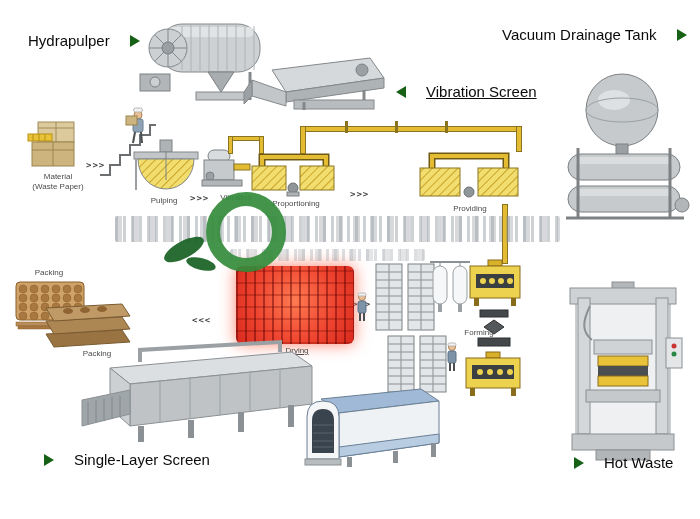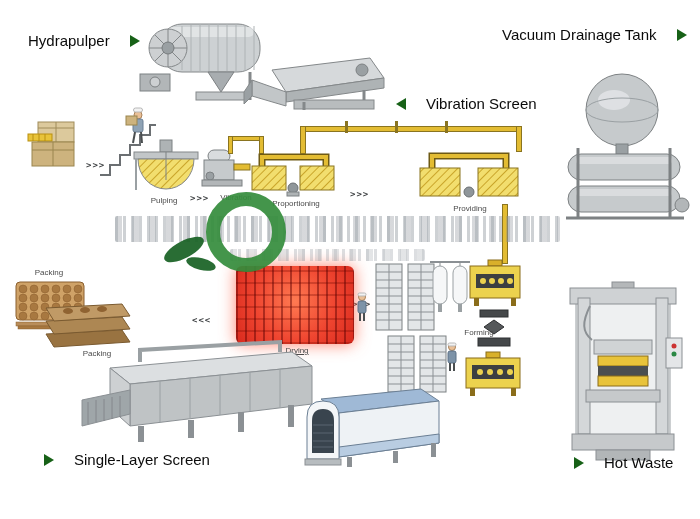--- a/index.html
+++ b/index.html
@@ -47,21 +47,21 @@
 </head>
 <body>
 
 <div class="canvas">
 
   <div class="mlabel" style="left:28px;top:33px;">
     <span>Hydrapulper</span>
     <span class="tri tri-right"></span>
   </div>
 
-  <div class="mlabel" style="left:396px;top:96px;">
+  <div class="mlabel" style="left:396px;top:84px;text-decoration:underline;">
     <span class="tri tri-left"></span>
     <span>Vibration Screen</span>
   </div>
 
   <div class="mlabel" style="left:466px;top:27px;margin-left:36px;">
     <span>Vacuum Drainage Tank</span>
     <span class="tri tri-right"></span>
   </div>
 
   <svg style="left:138px;top:12px;" width="135" height="100" viewBox="0 0 135 100">
@@ -126,20 +126,24 @@
     <line x1="10" y1="10" x2="46" y2="10" stroke="#a08c5a"></line>
     <line x1="28" y1="4" x2="28" y2="24" stroke="#a08c5a"></line>
     <rect x="0" y="16" width="24" height="7" fill="#e8c33a" stroke="#b99010"></rect>
     <line x1="5" y1="16" x2="5" y2="23" stroke="#b99010"></line>
     <line x1="11" y1="16" x2="11" y2="23" stroke="#b99010"></line>
     <line x1="17" y1="16" x2="17" y2="23" stroke="#b99010"></line>
     <rect x="4" y="24" width="42" height="24" fill="#cdb37e" stroke="#9a854e"></rect>
     <line x1="25" y1="24" x2="25" y2="48" stroke="#9a854e"></line>
     <line x1="4" y1="32" x2="46" y2="32" stroke="#9a854e"></line>
   </svg>
+  <div class="stage" style="left:14px;top:172px;width:88px;">
+    <div>Material</div>
+    <div>(Waste Paper)</div>
+  </div>
 
   <svg style="left:98px;top:103px;" width="58" height="75" viewBox="0 0 58 75">
     <polyline points="2,72 12,72 12,62 22,62 22,52 32,52 32,42 42,42 42,32 52,32 52,22 58,22" fill="none" stroke="#6b6f72" stroke-width="2"></polyline>
     <circle cx="40" cy="12" r="4" fill="#eac097" stroke="#a9825a"></circle>
     <rect x="35.5" y="5" width="9" height="4" rx="2" fill="#f2f2f2" stroke="#b8b8b8"></rect>
     <rect x="35" y="16" width="10" height="13" rx="2" fill="#8fa3b5" stroke="#6b7f94"></rect>
     <rect x="28" y="13" width="11" height="9" fill="#cdb37e" stroke="#9a854e"></rect>
     <line x1="37" y1="29" x2="35" y2="40" stroke="#4a4e50" stroke-width="2"></line>
     <line x1="43" y1="29" x2="44" y2="40" stroke="#4a4e50" stroke-width="2"></line>
   </svg>

